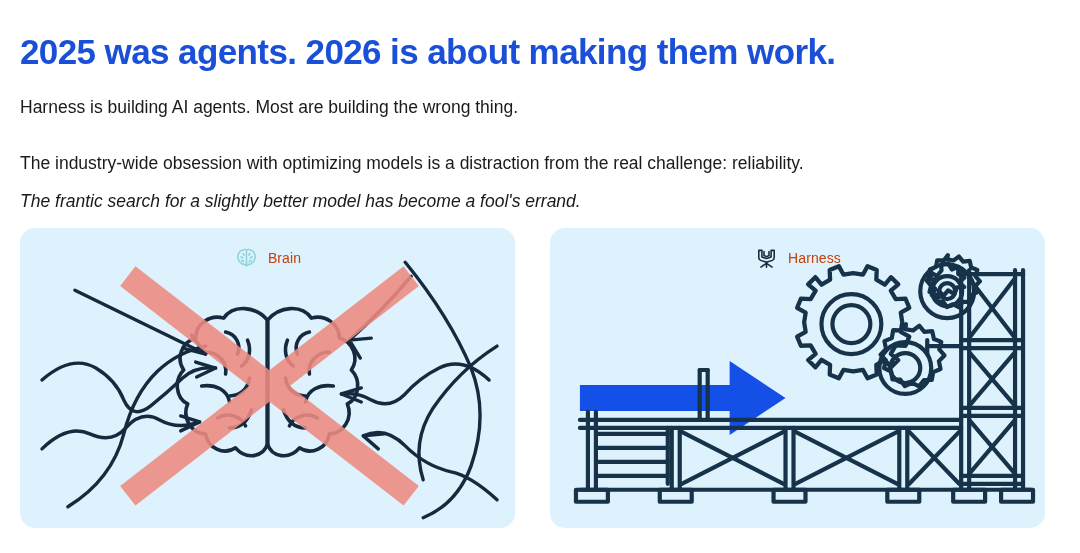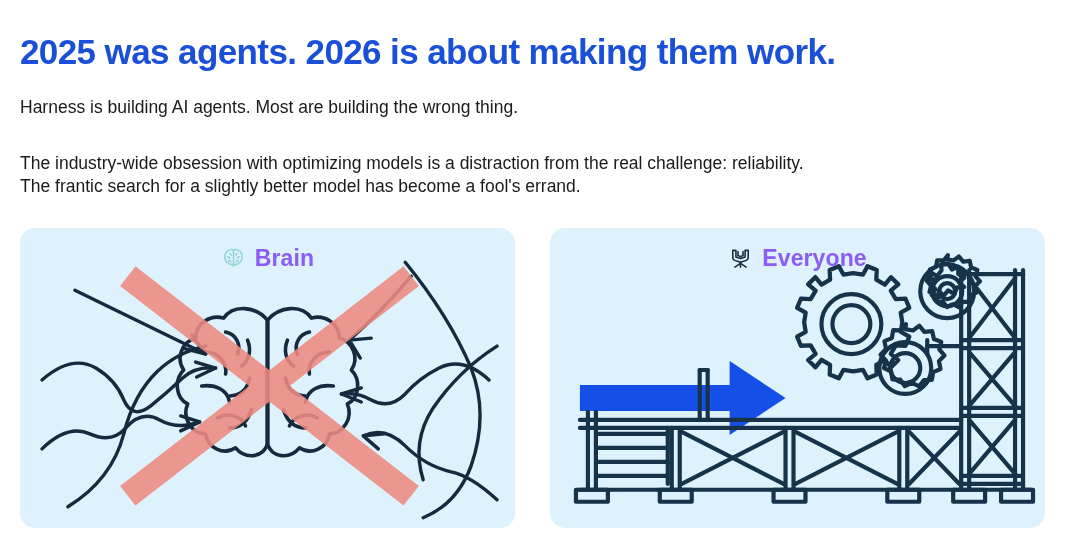--- a/index.html
+++ b/index.html
@@ -43,21 +43,21 @@
     left: 20px;
     margin: 0;
     font-size: 17.5px;
     line-height: 24px;
     color: #1a1a1a;
     white-space: nowrap;
     font-weight: 400;
   }
   .para-1 { top: 95px; }
   .para-2 { top: 139px; margin-top: 12px; }
-  .para-3 { top: 174px; }
+  .para-3 { top: 189px; font-style: italic; }
 
   
   .panels {
     position: absolute;
     left: 20px;
     top: 228px;
     width: 1025px;
     height: 300px;
     display: flex;
     gap: 35px;
@@ -83,23 +83,23 @@
     height: 28px;
     pointer-events: none;
   }
   .caption-icon {
     display: block;
     width: 25px;
     height: 25px;
     line-height: 0;
   }
   .caption-label {
-    font-size: 23px;
-    color: #8b5cf6;
-    font-weight: 700;
+    font-size: 14px;
+    color: #c2410c;
+    font-weight: 400;
     letter-spacing: 0.1px;
   }
 
   
   .illus {
     position: absolute;
     inset: 0;
     width: 100%;
     height: 100%;
     display: block;
@@ -311,18 +311,18 @@
         <span class="caption-icon">
           <svg viewBox="0 0 24 24" width="25" height="25" fill="none" stroke="#15293f" stroke-width="1.5" stroke-linecap="round" stroke-linejoin="round">
             <path d="M4.6 4.2 L4.6 11.4 C4.6 12.6 5.3 13.4 6.4 13.8 L12 15.6 L17.6 13.8
                      C18.7 13.4 19.4 12.6 19.4 11.4 L19.4 4.2 L16.4 4.2 L16.4 10.6
                      L12 12.1 L7.6 10.6 L7.6 4.2 Z"></path>
             <path d="M12 15.6 L12 20.4"></path>
             <path d="M12 16.6 L6.6 20.2 M12 16.6 L17.4 20.2"></path>
             <path d="M9.6 5.4 L9.6 9.2 L12 10.2 L14.4 9.2 L14.4 5.4"></path>
           </svg>
         </span>
-        <span class="caption-label">Everyone</span>
+        <span class="caption-label">Harness</span>
       </div>
     </div>
 
   </div>
 </div>
 
 </body></html>

